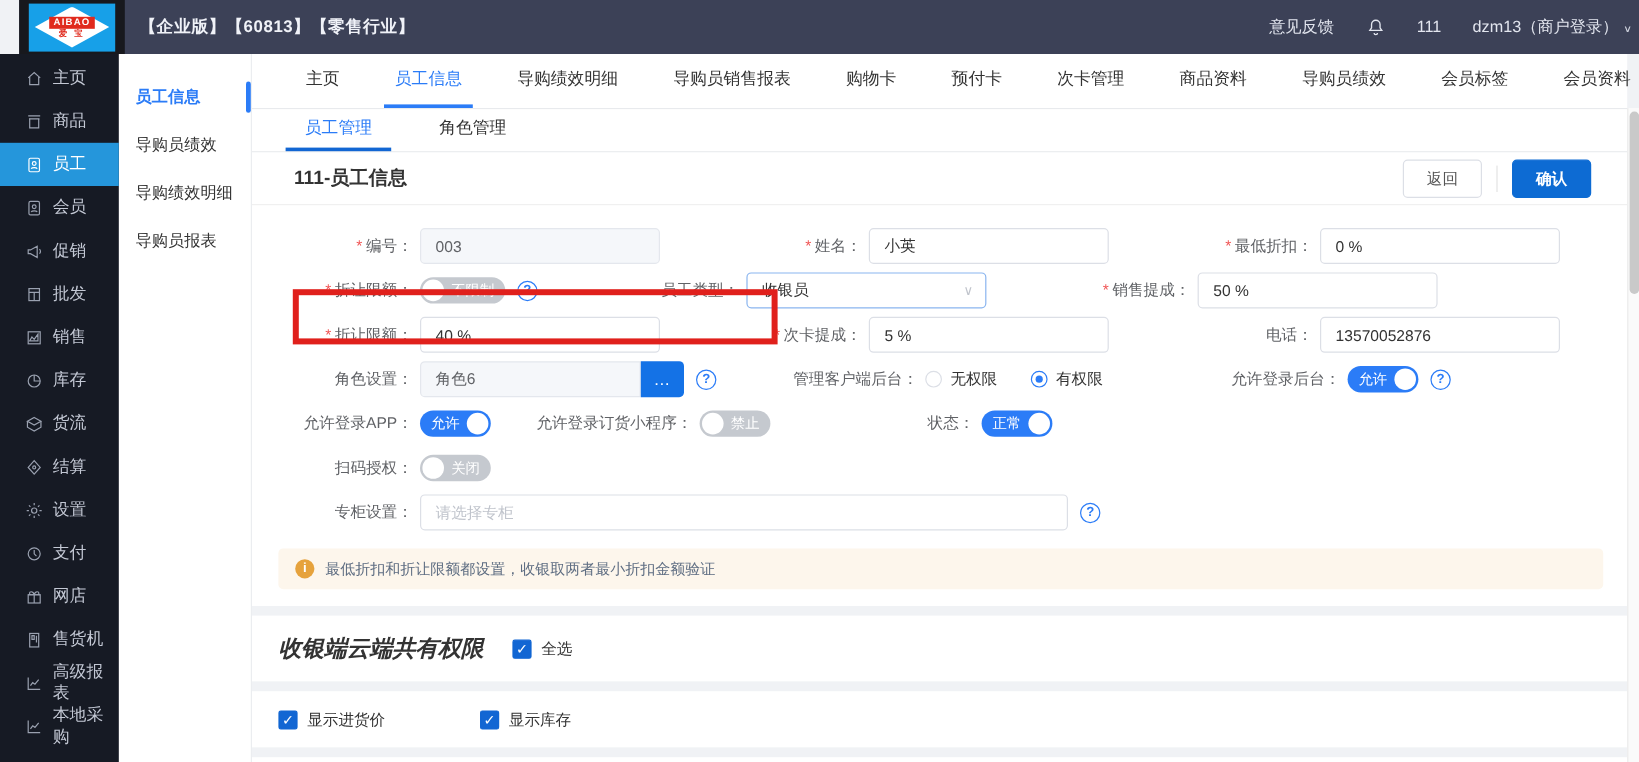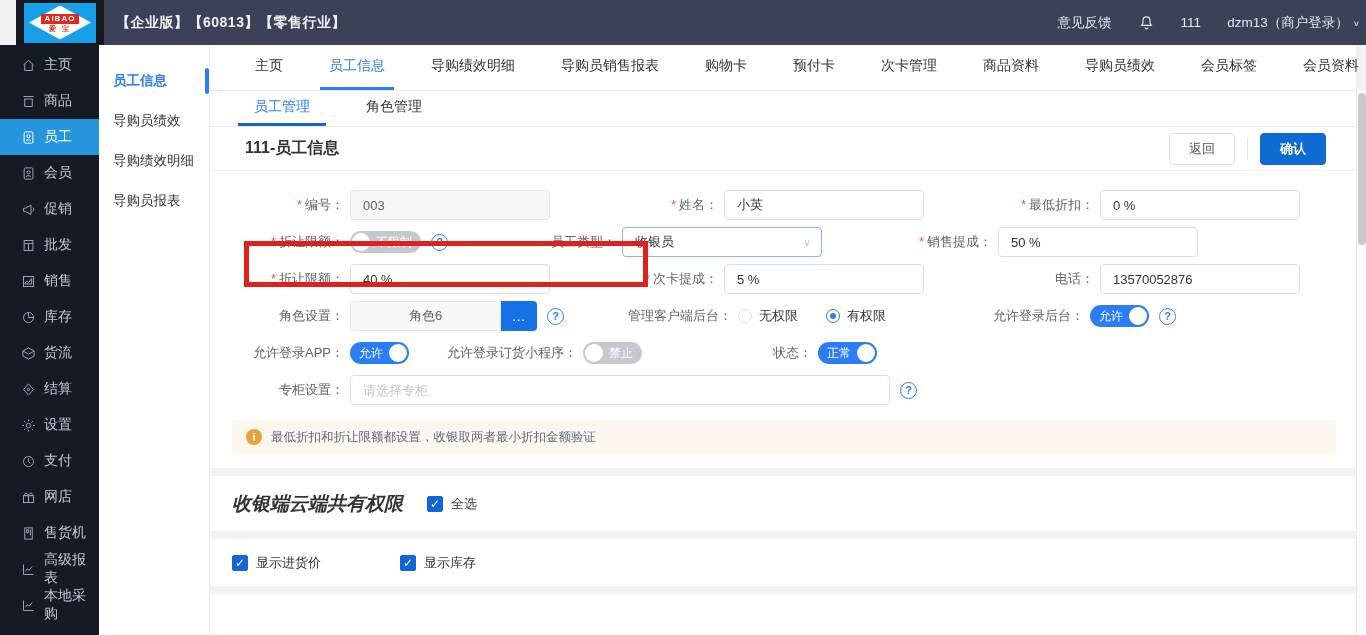--- a/index.html
+++ b/index.html
@@ -59,21 +59,21 @@
   .c1 .lab{width:112px;}
   .c2 .lab{width:168px;}
   .c3 .lab{width:170px;}
   .ctrl{margin-left:6px;display:flex;align-items:center;}
   .ipt{width:200px;height:30px;border:1px solid #dcdfe6;border-radius:4px;padding:0 12px;font-size:13px;color:#333;background:#fff;outline:none;font-family:inherit;}
   .ipt.dis{background:#f5f7fa;border-color:#e4e7ed;color:#606266;}
   .ipt::placeholder{color:#c0c4cc;}
   .sel{width:200px;height:30px;border:1px solid #8ab5ef;border-radius:4px;padding:0 12px;display:flex;align-items:center;color:#333;position:relative;cursor:pointer;background:#fff;}
   .sel .sv{position:absolute;right:10px;color:#c0c4cc;font-size:11px;}
   .rolewrap{display:flex;}
-  .ipt.role{width:151px;border-radius:4px 0 0 4px;text-align:center;}
+  .ipt.role{width:184px;border-radius:4px 0 0 4px;}
   .dots-btn{width:36px;height:30px;background:#1472e6;color:#fff;border-radius:0 4px 4px 0;display:flex;align-items:center;justify-content:center;font-size:14px;cursor:pointer;letter-spacing:1px;}
   .qmark{width:17px;height:17px;border:1.5px solid #2b7cf7;color:#2b7cf7;border-radius:50%;font-size:11px;font-weight:bold;display:flex;align-items:center;justify-content:center;margin-left:10px;cursor:pointer;flex:0 0 17px;}
   .wide{width:540px;}
 
   
   .tgl{height:22px;border-radius:11px;position:relative;display:flex;align-items:center;cursor:pointer;font-size:12px;color:#fff;}
   .tgl.on{background:#2b7cf7;padding:0 26px 0 9px;}
   .tgl.off{background:#c5c9cf;padding:0 9px 0 26px;}
   .tgl .knob{position:absolute;top:2px;width:18px;height:18px;border-radius:50%;background:#fff;}
   .tgl.on .knob{right:2px;}
@@ -455,20 +455,31 @@
           <div class="lab"><span>状态：</span></div>
           <div class="ctrl">
             <div class="tgl on">
                 <span>正常</span>
                 <span class="knob"></span>
               </div>
           </div>
         </div>
       </div>
 
+      <div class="frow">
+        <div class="cell c1">
+          <div class="lab"><span>扫码授权：</span></div>
+          <div class="ctrl">
+            <div class="tgl off">
+                <span class="knob"></span>
+                <span>关闭</span>
+              </div>
+          </div>
+        </div>
+      </div>
 
       <div class="frow">
         <div class="cell c1">
           <div class="lab"><span>专柜设置：</span></div>
           <div class="ctrl">
             <input class="ipt wide" placeholder="请选择专柜" style="">
             <div class="qmark">?</div>
           </div>
         </div>
       </div>

